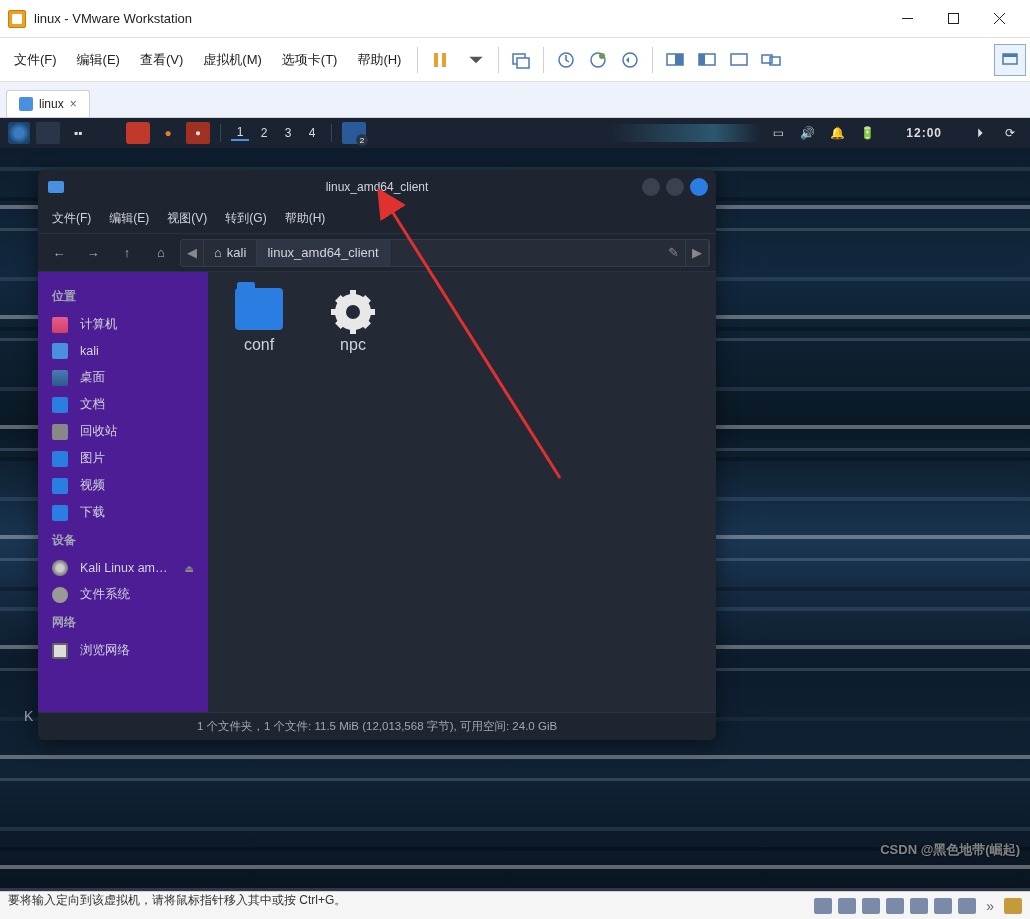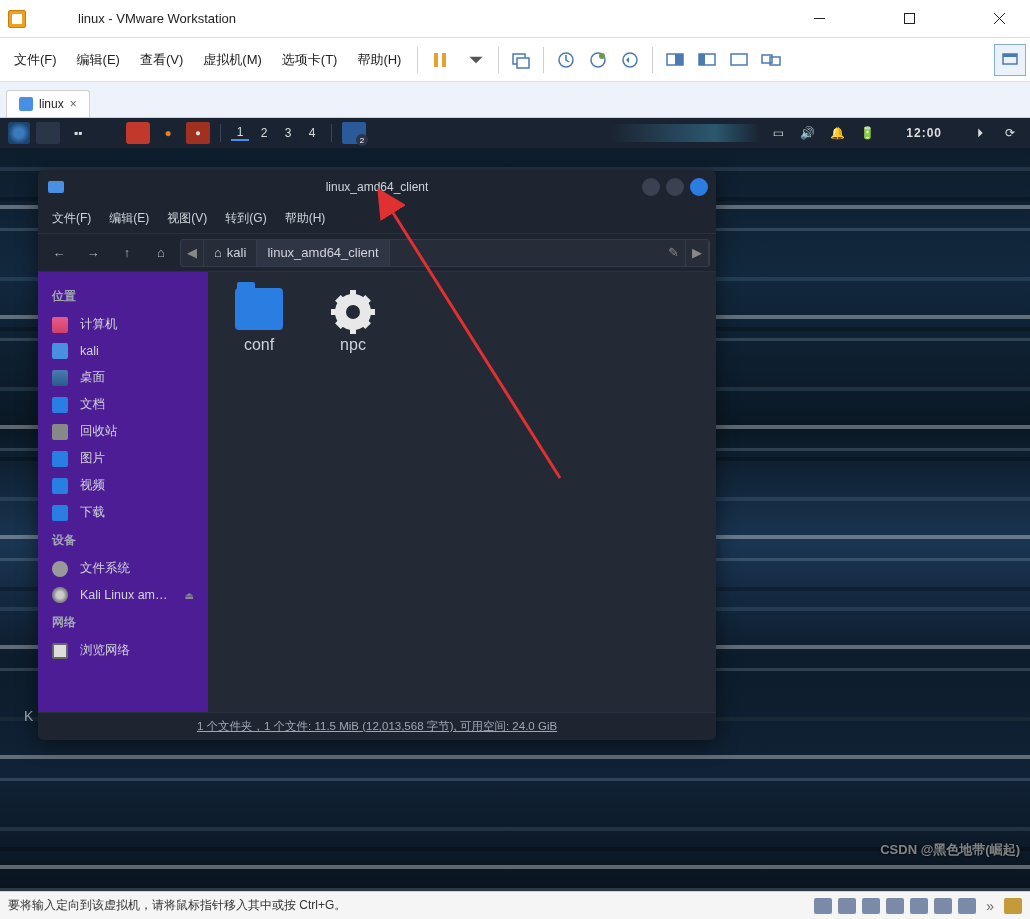--- a/index.html
+++ b/index.html
@@ -1,20 +1,20 @@
 <!DOCTYPE html>
 <html><head>
 <meta charset="utf-8">
 <style>
 * { box-sizing: border-box; margin: 0; padding: 0; font-family: "Segoe UI", "Microsoft YaHei", sans-serif; }
 body { width: 1030px; height: 919px; background: #fff; overflow: hidden; position: relative; }
 
 
 .vmware-window { width: 100%; height: 100%; display: flex; flex-direction: column; background: #fff; }
-.titlebar { height: 38px; display: flex; align-items: center; padding: 0 8px; background: #fff; border-bottom: 1px solid #e0e0e0; gap: 44px; }
+.titlebar { height: 38px; display: flex; align-items: center; padding: 0 8px; background: #fff; border-bottom: 1px solid #e0e0e0; }
 .titlebar .icon { width: 18px; height: 18px; background: #f0a020; border: 1px solid #c08010; border-radius: 2px; margin-right: 8px; position:relative; }
 .titlebar .icon::after{content:"";position:absolute;inset:3px;background:#fff;border-radius:1px;}
 .titlebar .title { font-size: 13px; color: #222; flex: 1; }
 .titlebar .winbtn { width: 46px; height: 32px; display: flex; align-items: center; justify-content: center; color: #222; font-size: 13px; cursor: pointer; }
 .titlebar .winbtn svg { width: 11px; height: 11px; }
 
 .menubar { height: 44px; display: flex; align-items: center; padding: 0 4px; background: #fff; border-bottom: 1px solid #e0e0e0; gap: 0; }
 .menubar .mitem { padding: 6px 10px; font-size: 13px; color: #222; cursor: pointer; }
 .menubar .sep { width: 1px; height: 26px; background: #d0d0d0; margin: 0 6px; }
 .menubar .tbtn { width: 32px; height: 32px; display: flex; align-items: center; justify-content: center; cursor: pointer; }
@@ -76,29 +76,29 @@
 .sic.net{background:#ddd;border:2px solid #666;}
 .eject{margin-left:auto;color:#888;font-size:10px;}
 
 .fm-content { flex: 1; background: #232935; padding: 16px; display: flex; align-content: flex-start; flex-wrap: wrap; gap: 24px; position:relative;}
 .fitem { width: 70px; display: flex; flex-direction: column; align-items: center; gap: 6px; cursor: pointer; }
 .fitem .ficon { width: 48px; height: 42px; }
 .fitem .ficon.folder{background:#2a7de1;border-radius:4px;position:relative;}
 .fitem .ficon.folder::before{content:"";position:absolute;top:-6px;left:2px;width:18px;height:8px;background:#2a7de1;border-radius:2px 2px 0 0;}
 .fitem .ficon.gear svg { width: 48px; height: 48px; }
 .fitem .flabel { font-size: 16px; text-align: center; }
-.fm-status { height: 28px; border-top: 1px solid #2a3040; display: flex; align-items: center; justify-content: center; font-size: 11.5px; color: #a0a6b4; text-decoration: underline; }
+.fm-status { height: 28px; border-top: 1px solid #2a3040; display: flex; align-items: center; justify-content: center; font-size: 11.5px; color: #a0a6b4; }
 
 .arrow-anno{position:absolute;top:80px;left:380px;z-index:5;pointer-events:none;}
 .arrow-anno svg{overflow:visible;}
 
 .k-hint{position:absolute;left:24px;top:590px;color:#a0a8b8;font-size:14px;z-index:2;}
 
 
-.vmstatus { height: 28px; background: #f5f5f5; border-top: 1px solid #d0d0d0; display: flex; align-items: center; padding: 0 8px; font-size: 12px; color: #333; }
+.vmstatus { height: 28px; background: #f5f5f5; border-top: 1px solid #d0d0d0; display: flex; padding: 0 8px; font-size: 12px; color: #333; }
 .vmstatus .hint { flex: 1; }
 .vmstatus .sicons { display: flex; gap: 6px; align-items:center;}
 .vmstatus .sico { width: 18px; height: 16px; background: #7a8aa8; border-radius: 2px; cursor:pointer;}
 .vmstatus .more{color:#666;font-size:14px;padding:0 4px;}
 
 .watermark{position:absolute;right:10px;bottom:32px;color:rgba(255,255,255,.5);font-size:13px;z-index:5;text-shadow:0 0 2px #000;font-weight:bold;}
 </style>
 </head>
 <body>
 
@@ -310,27 +310,27 @@
                 <span>视频</span>
               </div>
               <div class="sitem">
                 <span class="sic folder"></span>
                 <span>下载</span>
               </div>
             </div>
           <div class="shead">设备</div>
           <div id="devices">
               <div class="sitem">
-                <span class="sic drive"></span>
-                <span>文件系统</span>
-              </div>
-              <div class="sitem">
                 <span class="sic optical"></span>
                 <span>Kali Linux am…</span>
                 <span class="eject">⏏</span>
+              </div>
+              <div class="sitem">
+                <span class="sic drive"></span>
+                <span>文件系统</span>
               </div>
             </div>
           <div class="shead">网络</div>
           <div id="network">
               <div class="sitem">
                 <span class="sic net"></span>
                 <span>浏览网络</span>
               </div>
             </div>
         </div>

